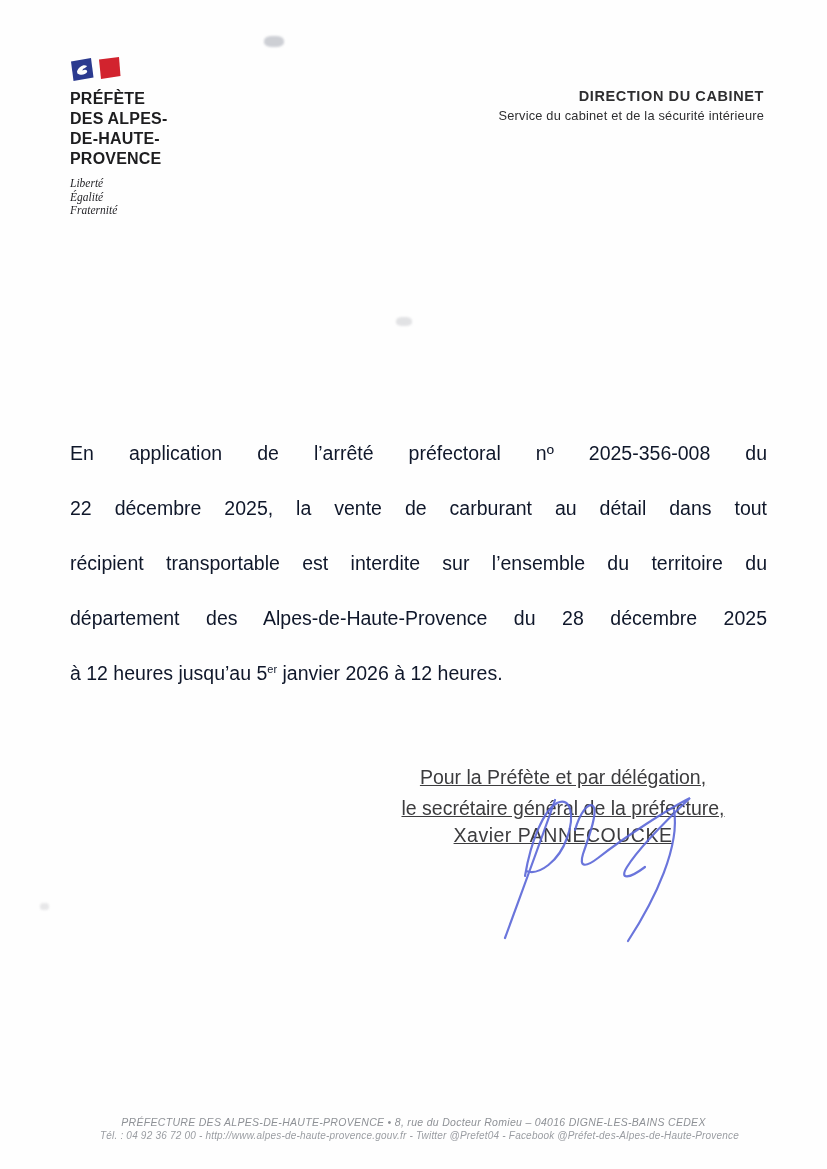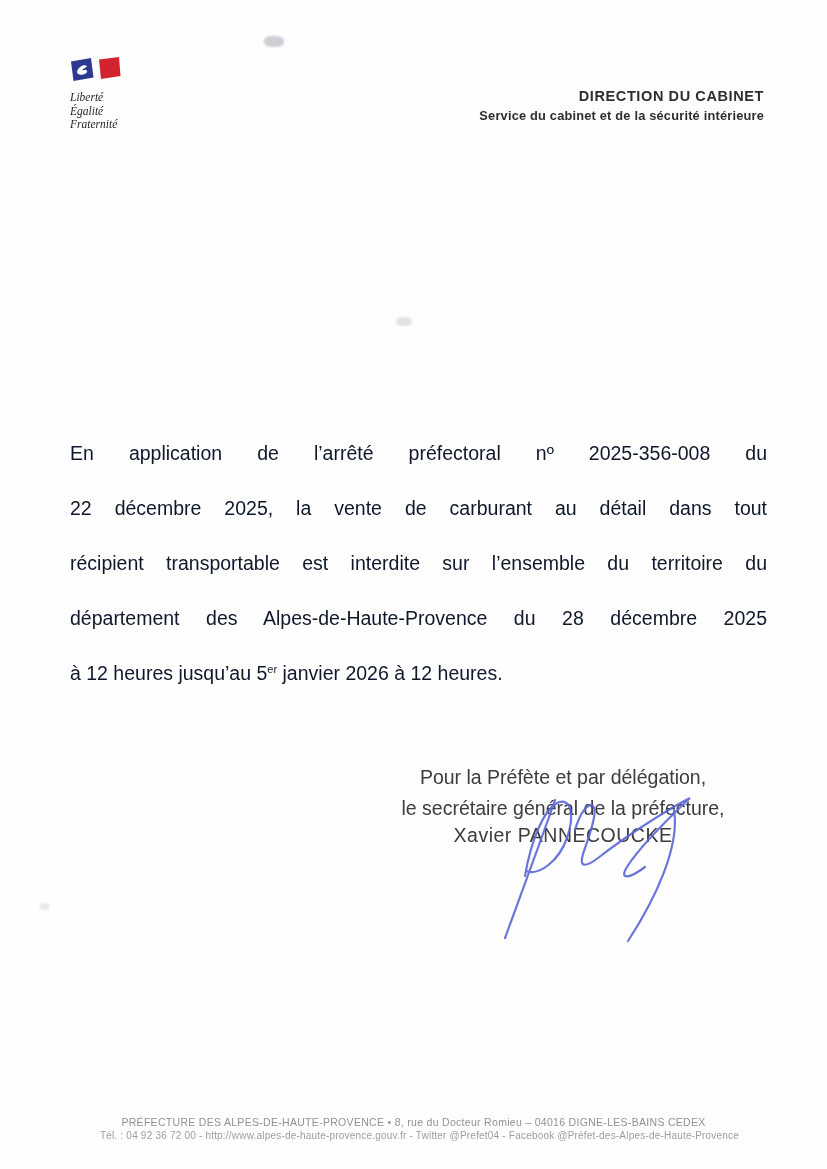--- a/index.html
+++ b/index.html
@@ -15,56 +15,62 @@
 
   
   .letterhead{position:absolute;left:70px;top:56px;width:190px;}
   .flag{display:block;width:52px;height:27px;}
   .marque-name{margin-top:6px;font-weight:bold;font-size:16px;line-height:20px;color:#1d1d1f;letter-spacing:.2px;}
   .motto{margin-top:8px;font-family:"Liberation Serif", serif;font-style:italic;font-size:11.5px;line-height:13.5px;color:#26262a;}
 
   
   .header-right{position:absolute;top:88px;right:63px;text-align:right;color:#2e2e30;}
   .direction{font-weight:bold;font-size:14.5px;letter-spacing:.6px;}
-  .service{font-weight:bold;font-size:12.8px;margin-top:4px;letter-spacing:.2px;}
+  .service{font-weight:normal;font-size:12.8px;margin-top:4px;letter-spacing:.2px;}
 
   
   .body-text{position:absolute;left:70px;top:426px;width:697px;font-size:19.5px;color:#0f172a;}
   .body-line{line-height:55px;white-space:nowrap;}
   .body-line.justified{text-align:justify;text-align-last:justify;white-space:normal;}
   .sup{vertical-align:super;font-size:11px;line-height:0;}
 
   
-  .sign-block{position:absolute;left:340px;top:762px;width:446px;text-align:center;font-size:19.5px;color:#3c3c3e;}
+  .sign-block{position:absolute;left:340px;top:762px;width:446px;text-align:center;font-size:19.5px;color:#3c3c3e;text-decoration:underline;}
   .sign-line{line-height:31px;}
   .sign-name{letter-spacing:.5px;}
   .signature-svg{position:absolute;left:478px;top:788px;width:232px;height:160px;pointer-events:none;}
 
   
-  .footer{position:absolute;left:0;right:0;top:1115px;text-align:center;}
+  .footer{position:absolute;left:0;right:0;top:1115px;text-align:center;font-style:italic;}
   .footer-line1{font-size:10.5px;line-height:14px;color:#8e9196;letter-spacing:.3px;}
   .footer-line2{font-size:10px;line-height:14px;color:#9a9da2;letter-spacing:.2px;margin-left:12px;}
 
   
   .smudge{position:absolute;border-radius:40%;filter:blur(1.3px);}
   .smudge-1{left:264px;top:36px;width:20px;height:11px;background:#b3b6bf;opacity:.65;}
   .smudge-2{left:396px;top:317px;width:16px;height:9px;background:#cfd0d4;opacity:.6;}
   .smudge-3{left:40px;top:903px;width:9px;height:7px;background:#d8d8db;opacity:.6;}
 </style>
 </head>
 <body>
 
 <div class="page">
 
   <div class="letterhead">
     <svg class="flag" viewBox="0 0 52 26">
       <polygon points="1,5 21,1.5 23.5,21 3.5,24.5" fill="#2b3a8f"></polygon>
       <path d="M7,15 c2,-5 6.5,-7.5 10,-5.5 c-1,2.2 -4.2,2.2 -4.6,4.4 c3,-1.4 5.6,-0.4 4.6,1.8 c-1.8,2.6 -6.4,3.4 -9.6,1.2 z" fill="#fdfdfd"></path>
       <polygon points="29,3 49,0.5 50.5,19.5 31,22.5" fill="#d2232e"></polygon>
     </svg>
+    <div class="marque-name">
+      <div>PRÉFÈTE</div>
+      <div>DES ALPES-</div>
+      <div>DE-HAUTE-</div>
+      <div>PROVENCE</div>
+    </div>
     <div class="motto">
       <div>Liberté</div>
       <div>Égalité</div>
       <div>Fraternité</div>
     </div>
   </div>
 
   <div class="header-right">
     <div class="direction">DIRECTION DU CABINET</div>
     <div class="service">Service du cabinet et de la sécurité intérieure</div>

